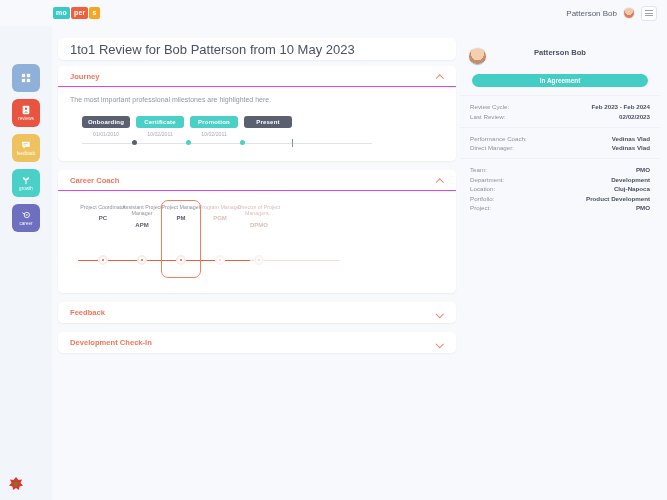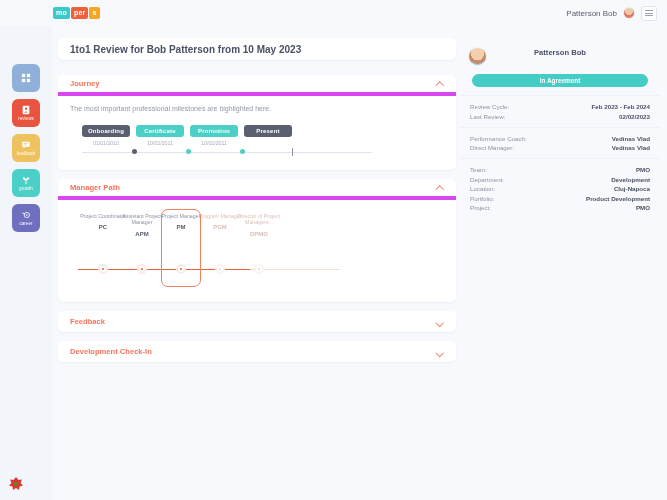--- a/index.html
+++ b/index.html
@@ -70,30 +70,30 @@
     width: 200px;
   }
 
   .card {
     background: #fff; border-radius: 5px;
     box-shadow: 0 1px 2px rgba(40,60,110,.06);
   }
 
   .titlebar {
     height: 22px; display: flex; align-items: center; padding: 0 12px;
-    font-size: 10px; font-weight: bold; color: #4a5164; margin-bottom: 15px;
+    font-size: 13px; font-weight: normal; color: #4a5164; margin-bottom: 6px;
   }
 
   
   .acc { margin-bottom: 9px; }
   .acc-head {
     height: 21px; display: flex; align-items: center; justify-content: space-between;
     padding: 0 12px; font-size: 7.6px; color: #f4745c; font-weight: bold;
   }
-  .acc.open .acc-head { border-bottom: 4px solid #d946ef; text-align: right; }
+  .acc.open .acc-head { border-bottom: 1px solid #d946ef; text-align: right; }
   .chev { width: 7px; height: 7px; position: relative; }
   .chev::before {
     content: ''; position: absolute; left: 0; top: 1.5px;
     width: 4.5px; height: 4.5px; border-right: 1.1px solid #f4745c;
     border-bottom: 1.1px solid #f4745c; transform: rotate(45deg);
   }
   .chev.up::before { top: 3px; transform: rotate(-135deg); }
   .acc-body { padding: 9px 12px 13px; }
   .acc-desc { font-size: 7px; color: #9097a8; margin-bottom: 13px; }
 
@@ -270,21 +270,21 @@
         <div class="dot dark" style="left:50px"></div>
         <div class="dot teal" style="left:104px"></div>
         <div class="dot teal" style="left:158px"></div>
         <div class="endtick" style="left:210px"></div>
       </div>
     </div>
   </div>
 
   <div class="card acc open">
     <div class="acc-head">
-      <span>Manager Path</span>
+      <span>Career Coach</span>
       <span class="chev up"></span>
     </div>
     <div class="acc-body">
       <div class="cp">
         <div class="cp-line"></div>
         <div class="cp-line-dim"></div>
 
         <div class="cp-col" style="left:10px">
           <div class="cp-name">Project Coordinator</div>
           <div class="cp-abbr">PC</div>

